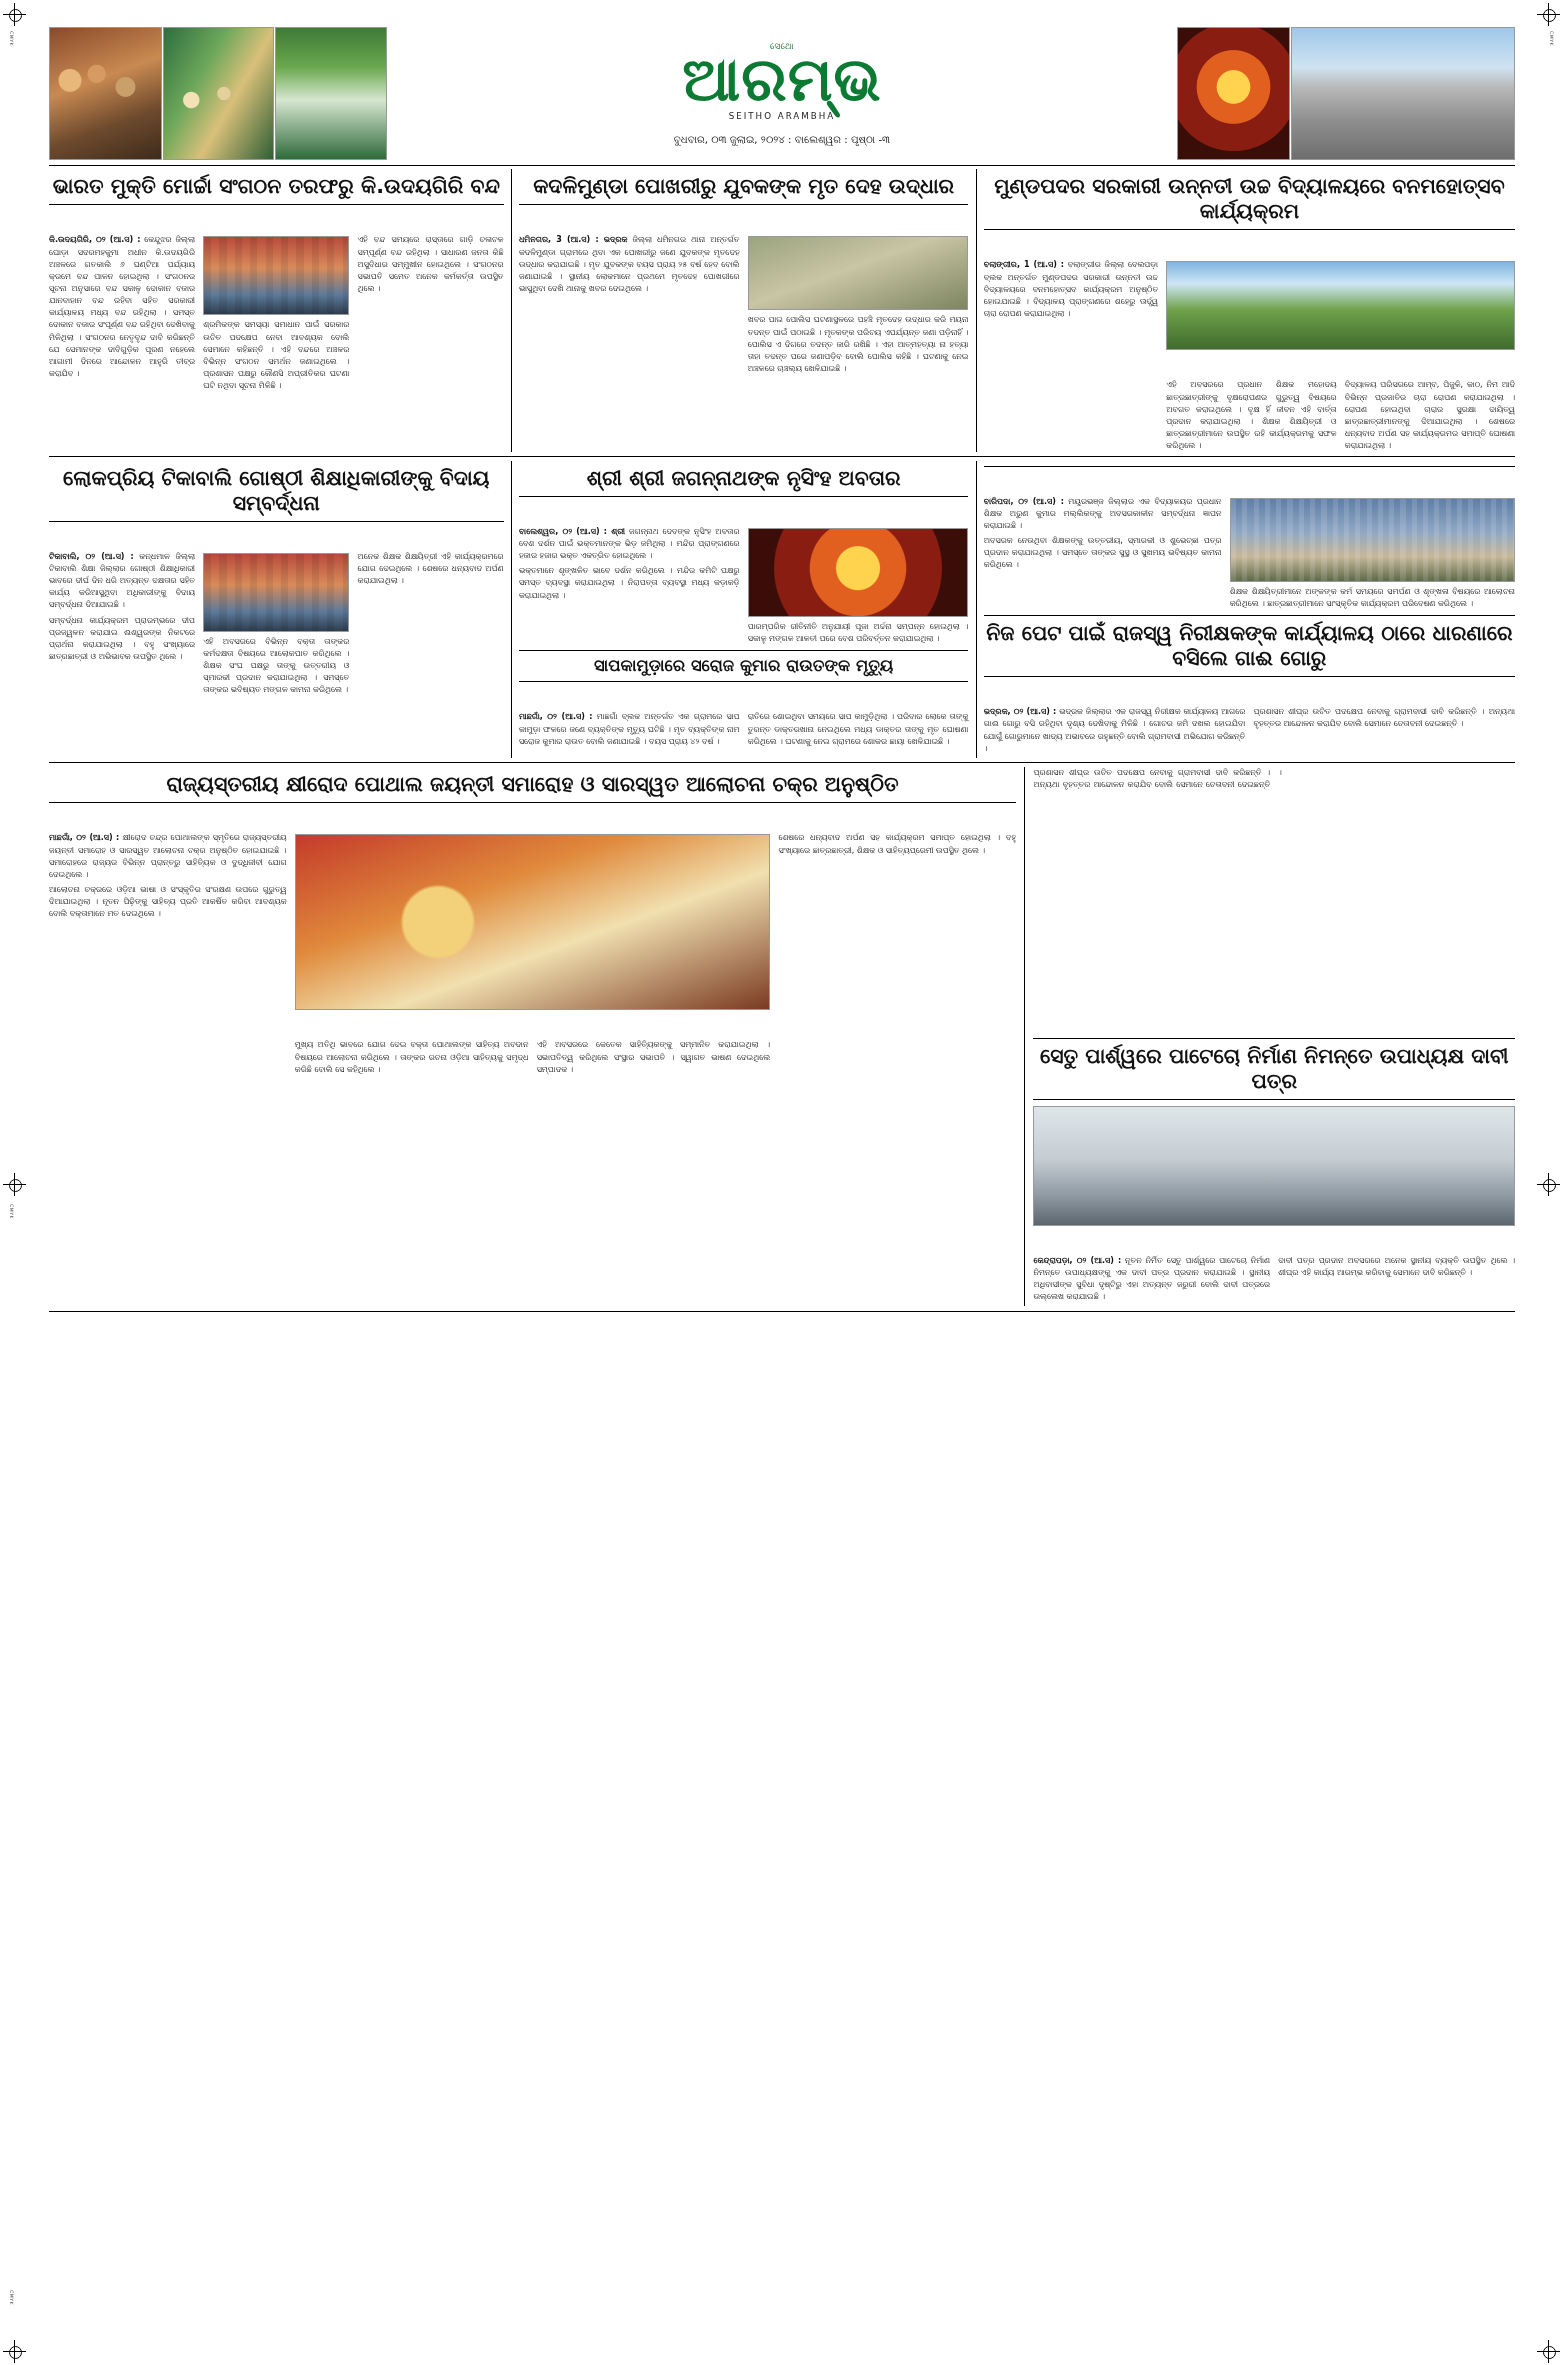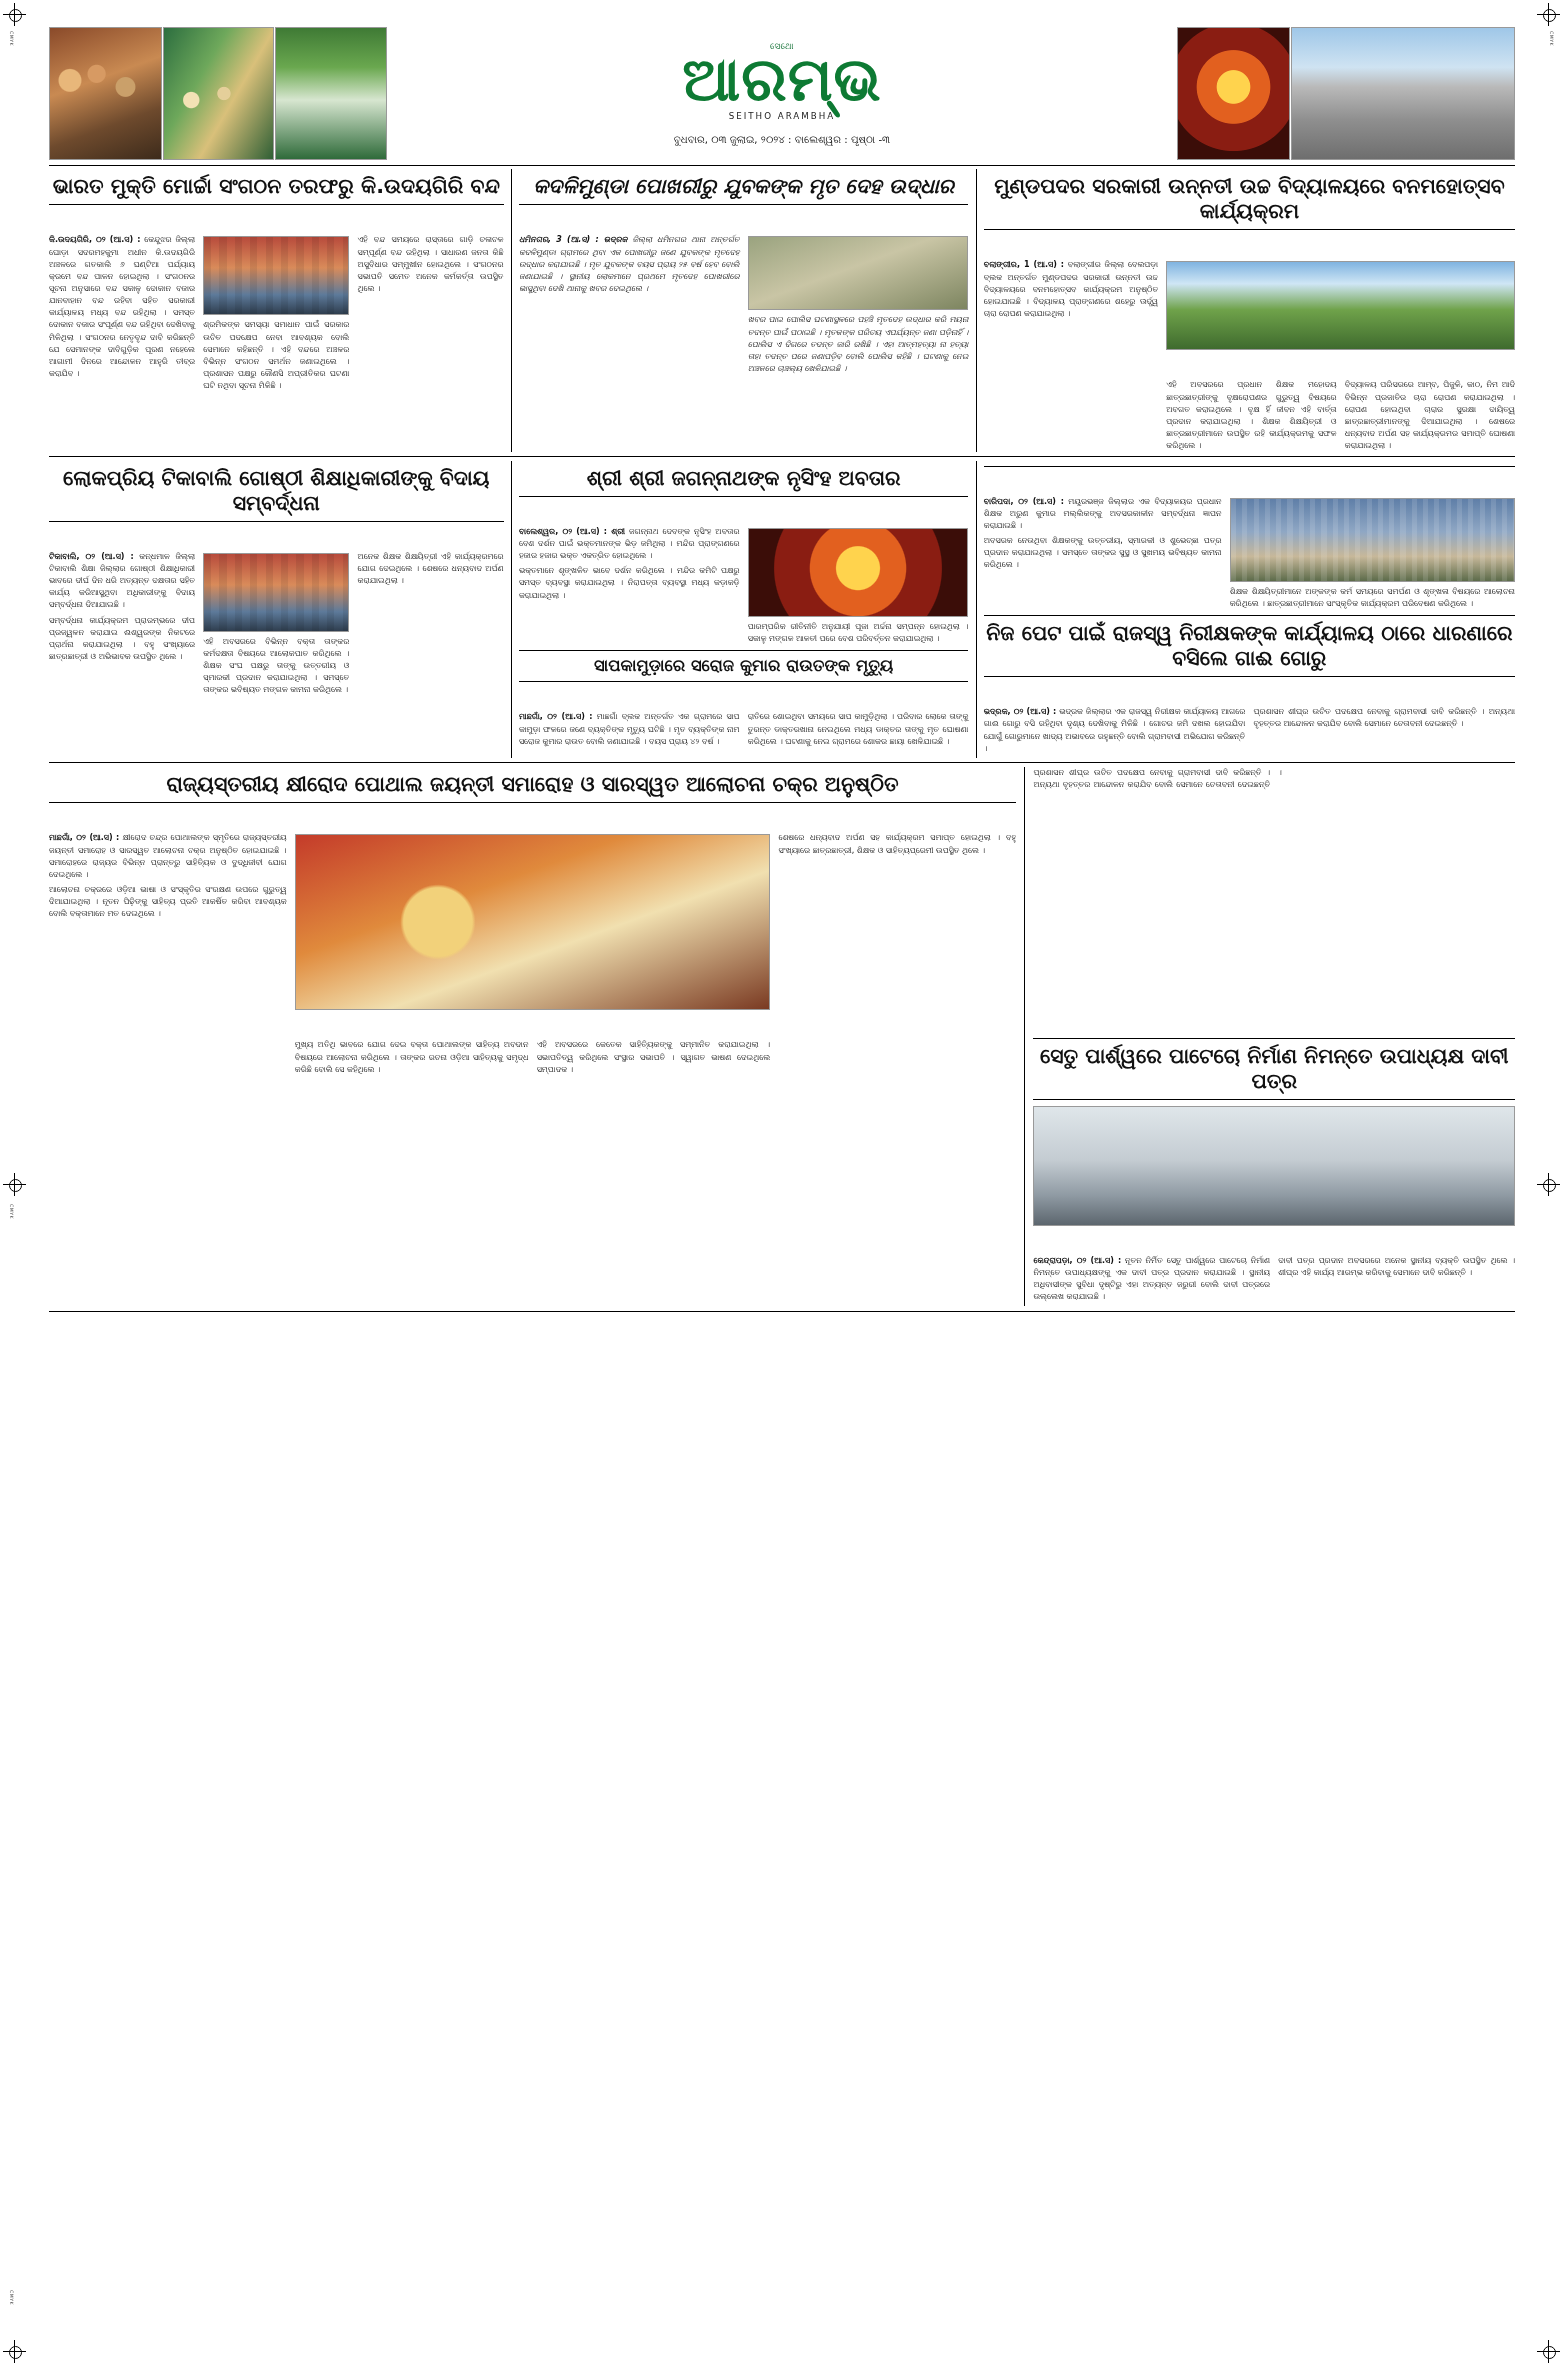--- a/index.html
+++ b/index.html
@@ -137,21 +137,21 @@
           <div class="c">
             <div class="photo p-meet" style="height:77px;"></div>
             <div class="body">ଶ୍ରମିକଙ୍କ ସମସ୍ୟା ସମାଧାନ ପାଇଁ ସରକାର ଉଚିତ ପଦକ୍ଷେପ ନେବା ଆବଶ୍ୟକ ବୋଲି ସେମାନେ କହିଛନ୍ତି । ଏହି ବନ୍ଦରେ ଅଞ୍ଚଳର ବିଭିନ୍ନ ସଂଗଠନ ସମର୍ଥନ ଜଣାଇଥିଲେ । ପ୍ରଶାସନ ପକ୍ଷରୁ କୌଣସି ଅପ୍ରୀତିକର ଘଟଣା ଘଟି ନଥିବା ସୂଚନା ମିଳିଛି ।</div>
           </div>
           <div class="c">
             <div class="body">ଏହି ବନ୍ଦ ସମୟରେ ରାସ୍ତାରେ ଗାଡ଼ି ଚଳାଚଳ ସମ୍ପୂର୍ଣ୍ଣ ବନ୍ଦ ରହିଥିଲା । ସାଧାରଣ ଜନତା କିଛି ଅସୁବିଧାର ସମ୍ମୁଖୀନ ହୋଇଥିଲେ । ସଂଗଠନର ସଭାପତି ସମେତ ଅନେକ କର୍ମକର୍ତ୍ତା ଉପସ୍ଥିତ ଥିଲେ ।</div>
           </div>
         </div>
       </div>
 
-      <div style="width:451px;padding:0 7.2px;border-right:0.5px solid #000;font-style:italic;">
+      <div style="width:451px;padding:0 7.2px;border-right:0.5px solid #000;">
         <div class="headline">କଦଳିମୁଣ୍ଡା ପୋଖରୀରୁ ଯୁବକଙ୍କ ମୃତ ଦେହ ଉଦ୍ଧାର</div>
         <hr class="sep">
         <div class="colbox">
           <div class="c">
             <div class="body">
               <p><span class="byline">ଧମିନଗର, 3 (ଆ.ସ) : ଭଦ୍ରକ</span>
                  <span>ଜିଲ୍ଲା ଧମିନଗର ଥାନା ଅନ୍ତର୍ଗତ କଦଳିମୁଣ୍ଡା ଗ୍ରାମରେ ଥିବା ଏକ ପୋଖରୀରୁ ଜଣେ ଯୁବକଙ୍କ ମୃତଦେହ ଉଦ୍ଧାର କରାଯାଇଛି । ମୃତ ଯୁବକଙ୍କ ବୟସ ପ୍ରାୟ ୨୫ ବର୍ଷ ହେବ ବୋଲି ଜଣାଯାଇଛି । ସ୍ଥାନୀୟ ଲୋକମାନେ ପ୍ରଥମେ ମୃତଦେହ ପୋଖରୀରେ ଭାସୁଥିବା ଦେଖି ଥାନାକୁ ଖବର ଦେଇଥିଲେ ।</span></p>
             </div>
           </div>
           <div class="c">

